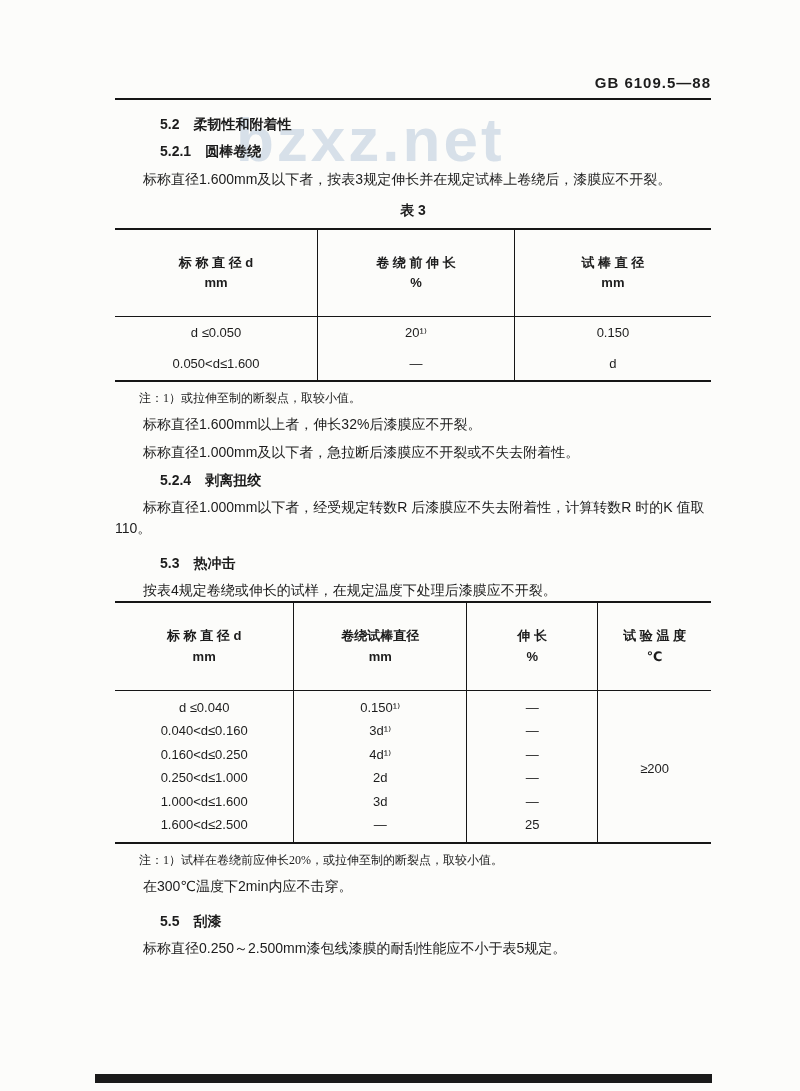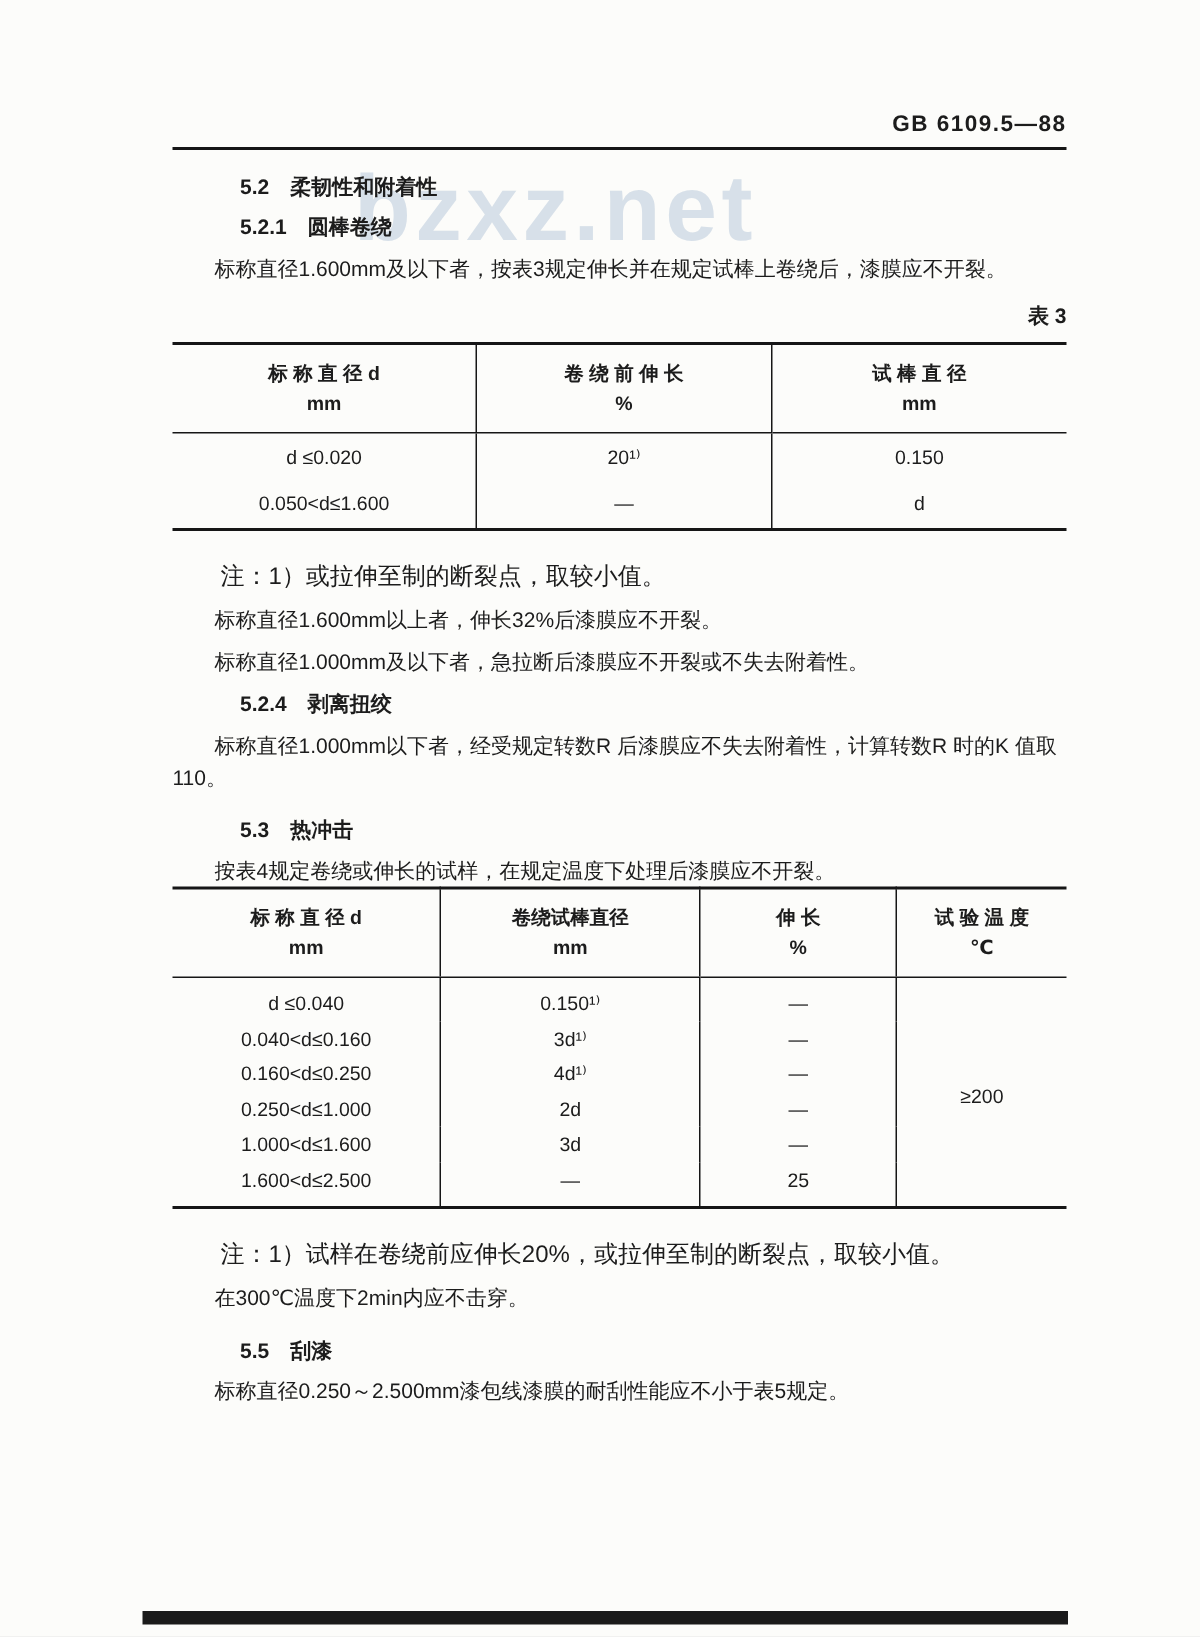--- a/index.html
+++ b/index.html
@@ -52,57 +52,58 @@
   .h-lvl1 { margin-top: 14px; }
   .h-lvl2 { margin-top: 7px; }
   .heading .hnum { margin-right: 14px; }
   .para {
     font-size: 14px;
     line-height: 1.5;
     margin-top: 7px;
     text-indent: 2em;
   }
   .table-caption {
-    text-align: right;
+    text-align: center;
     font-weight: bold;
     font-size: 14px;
     margin-top: 12px;
     margin-bottom: 8px;
   }
   table.data-table {
     width: 100%;
     border-collapse: collapse;
     border-top: 2px solid #161616;
     border-bottom: 2px solid #161616;
     font-size: 13px;
     text-align: center;
   }
   table.data-table th {
     font-weight: bold;
     border-bottom: 1.5px solid #161616;
-    padding: 9px 4px;
+    padding: 23px 4px;
     line-height: 1.55;
     vertical-align: middle;
   }
   table.data-table td {
     padding: 6px 4px;
     line-height: 1.35;
     vertical-align: middle;
   }
   table.data-table th + th,
   table.data-table td + td { border-left: 1.5px solid #161616; }
   #table3 tbody td { padding: 7px 4px; }
   #table4 tbody td { padding: 3px 4px; }
   #table4 tbody tr:first-child td { padding-top: 8px; }
   #table4 tbody tr:last-child td { padding-bottom: 8px; }
   .tbl-note {
-    font-size: 16px;
-    margin-top: 20px;
+    font-size: 12px;
+    margin-top: 8px;
     margin-left: 2em;
     line-height: 1.4;
+    font-family: Liberation Serif, serif;
   }
   .bottom-bar {
     position: absolute;
     left: 95px;
     top: 1074px;
     width: 617px;
     height: 9px;
     background: #1a1a1a;
     z-index: 1;
   }
@@ -156,21 +157,21 @@
             <div>%</div>
           </th>
           <th>
             <div>试  棒  直  径</div>
             <div>mm</div>
           </th>
         </tr>
       </thead>
       <tbody>
         <tr>
-          <td>d ≤0.020</td>
+          <td>d ≤0.050</td>
           <td>20¹⁾</td>
           <td>0.150</td>
         </tr>
         <tr>
           <td>0.050&lt;d≤1.600</td>
           <td>—</td>
           <td>d</td>
         </tr>
       </tbody>
     </table>

